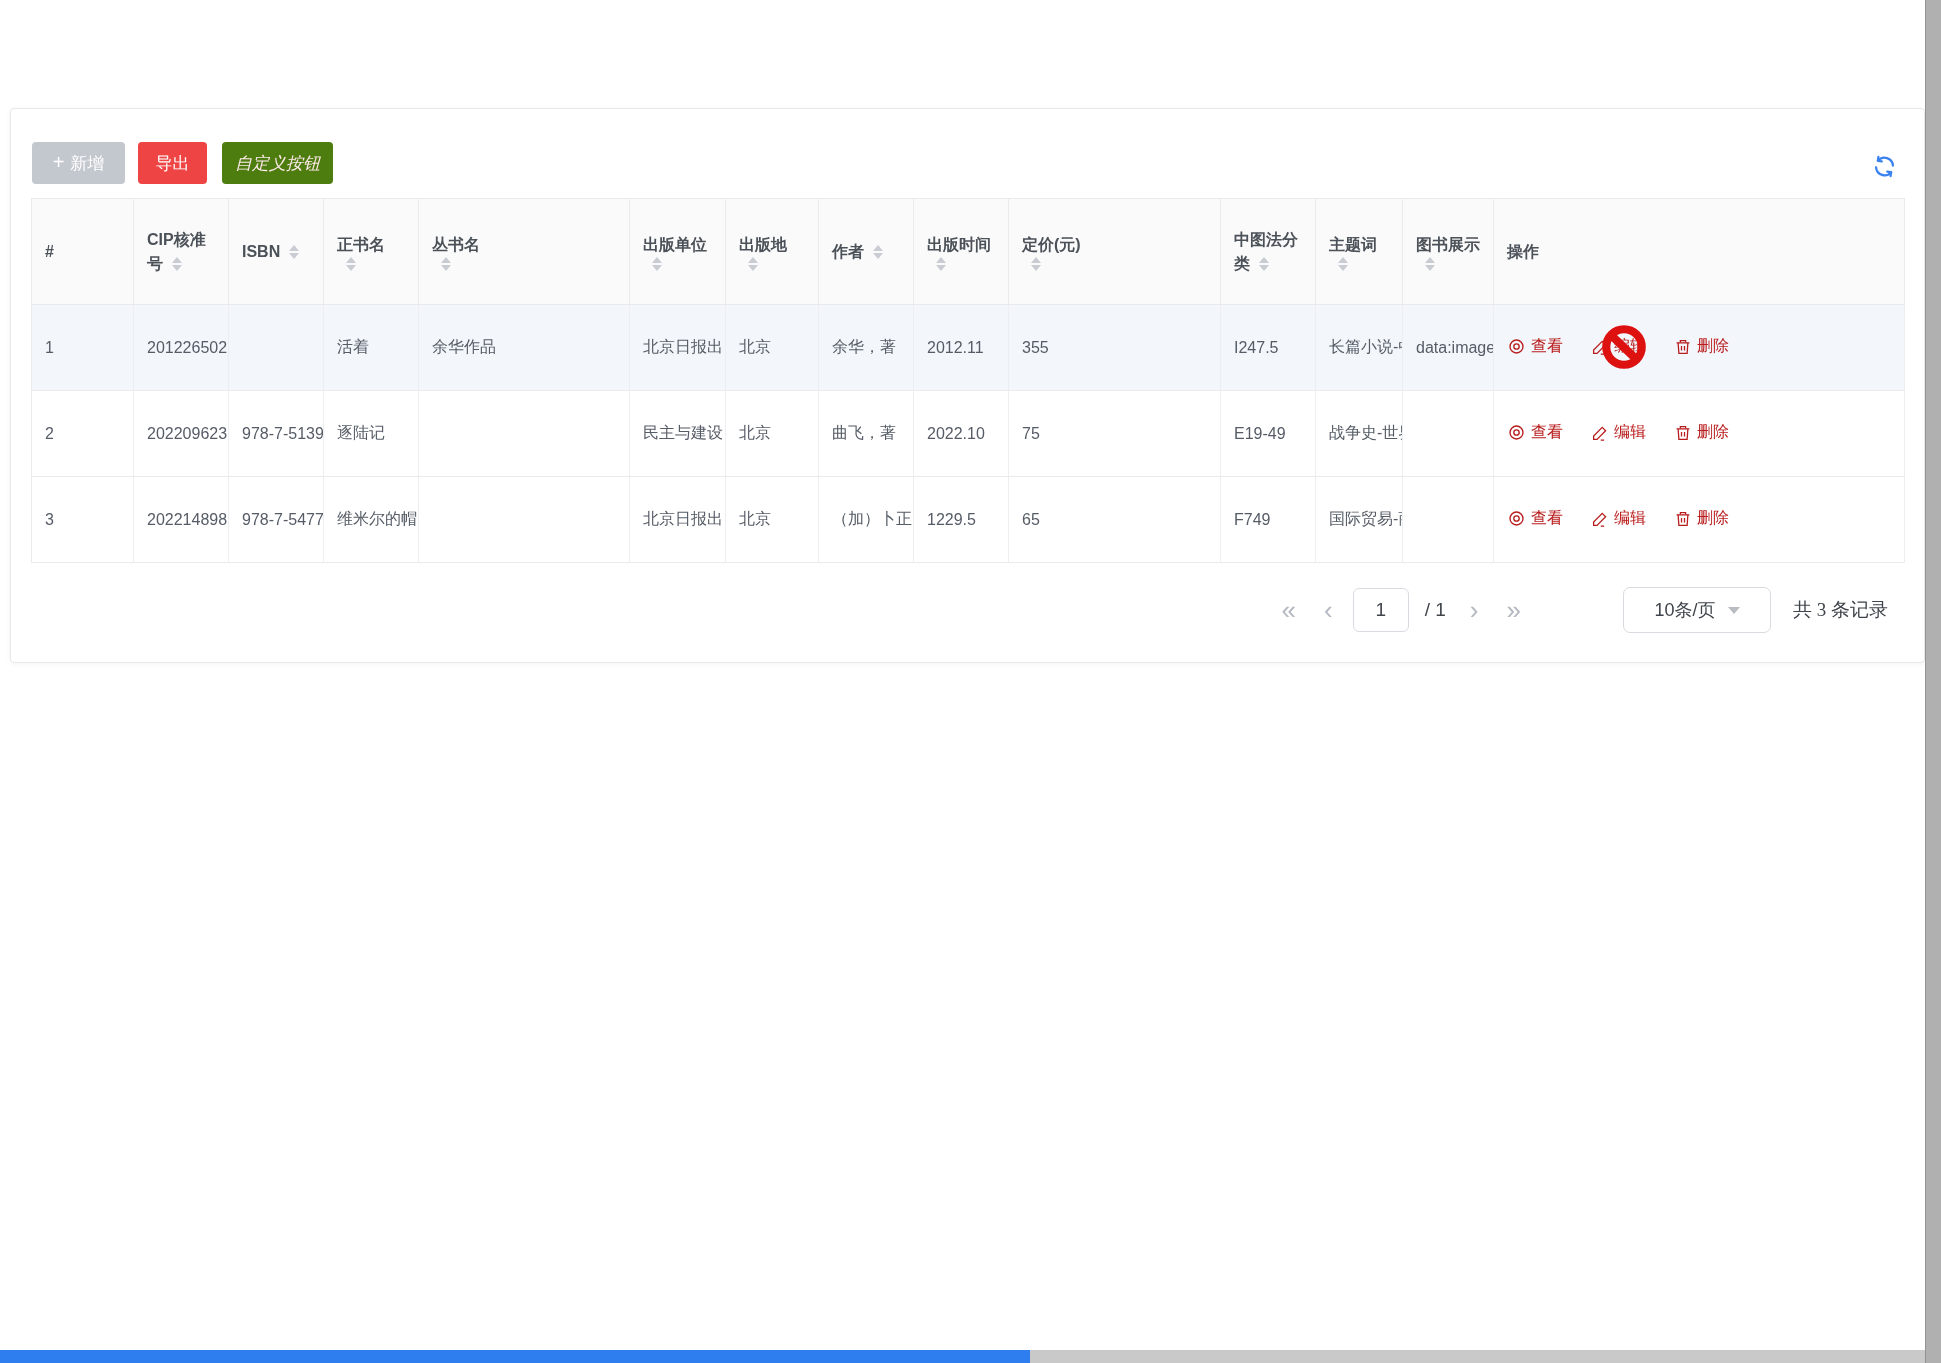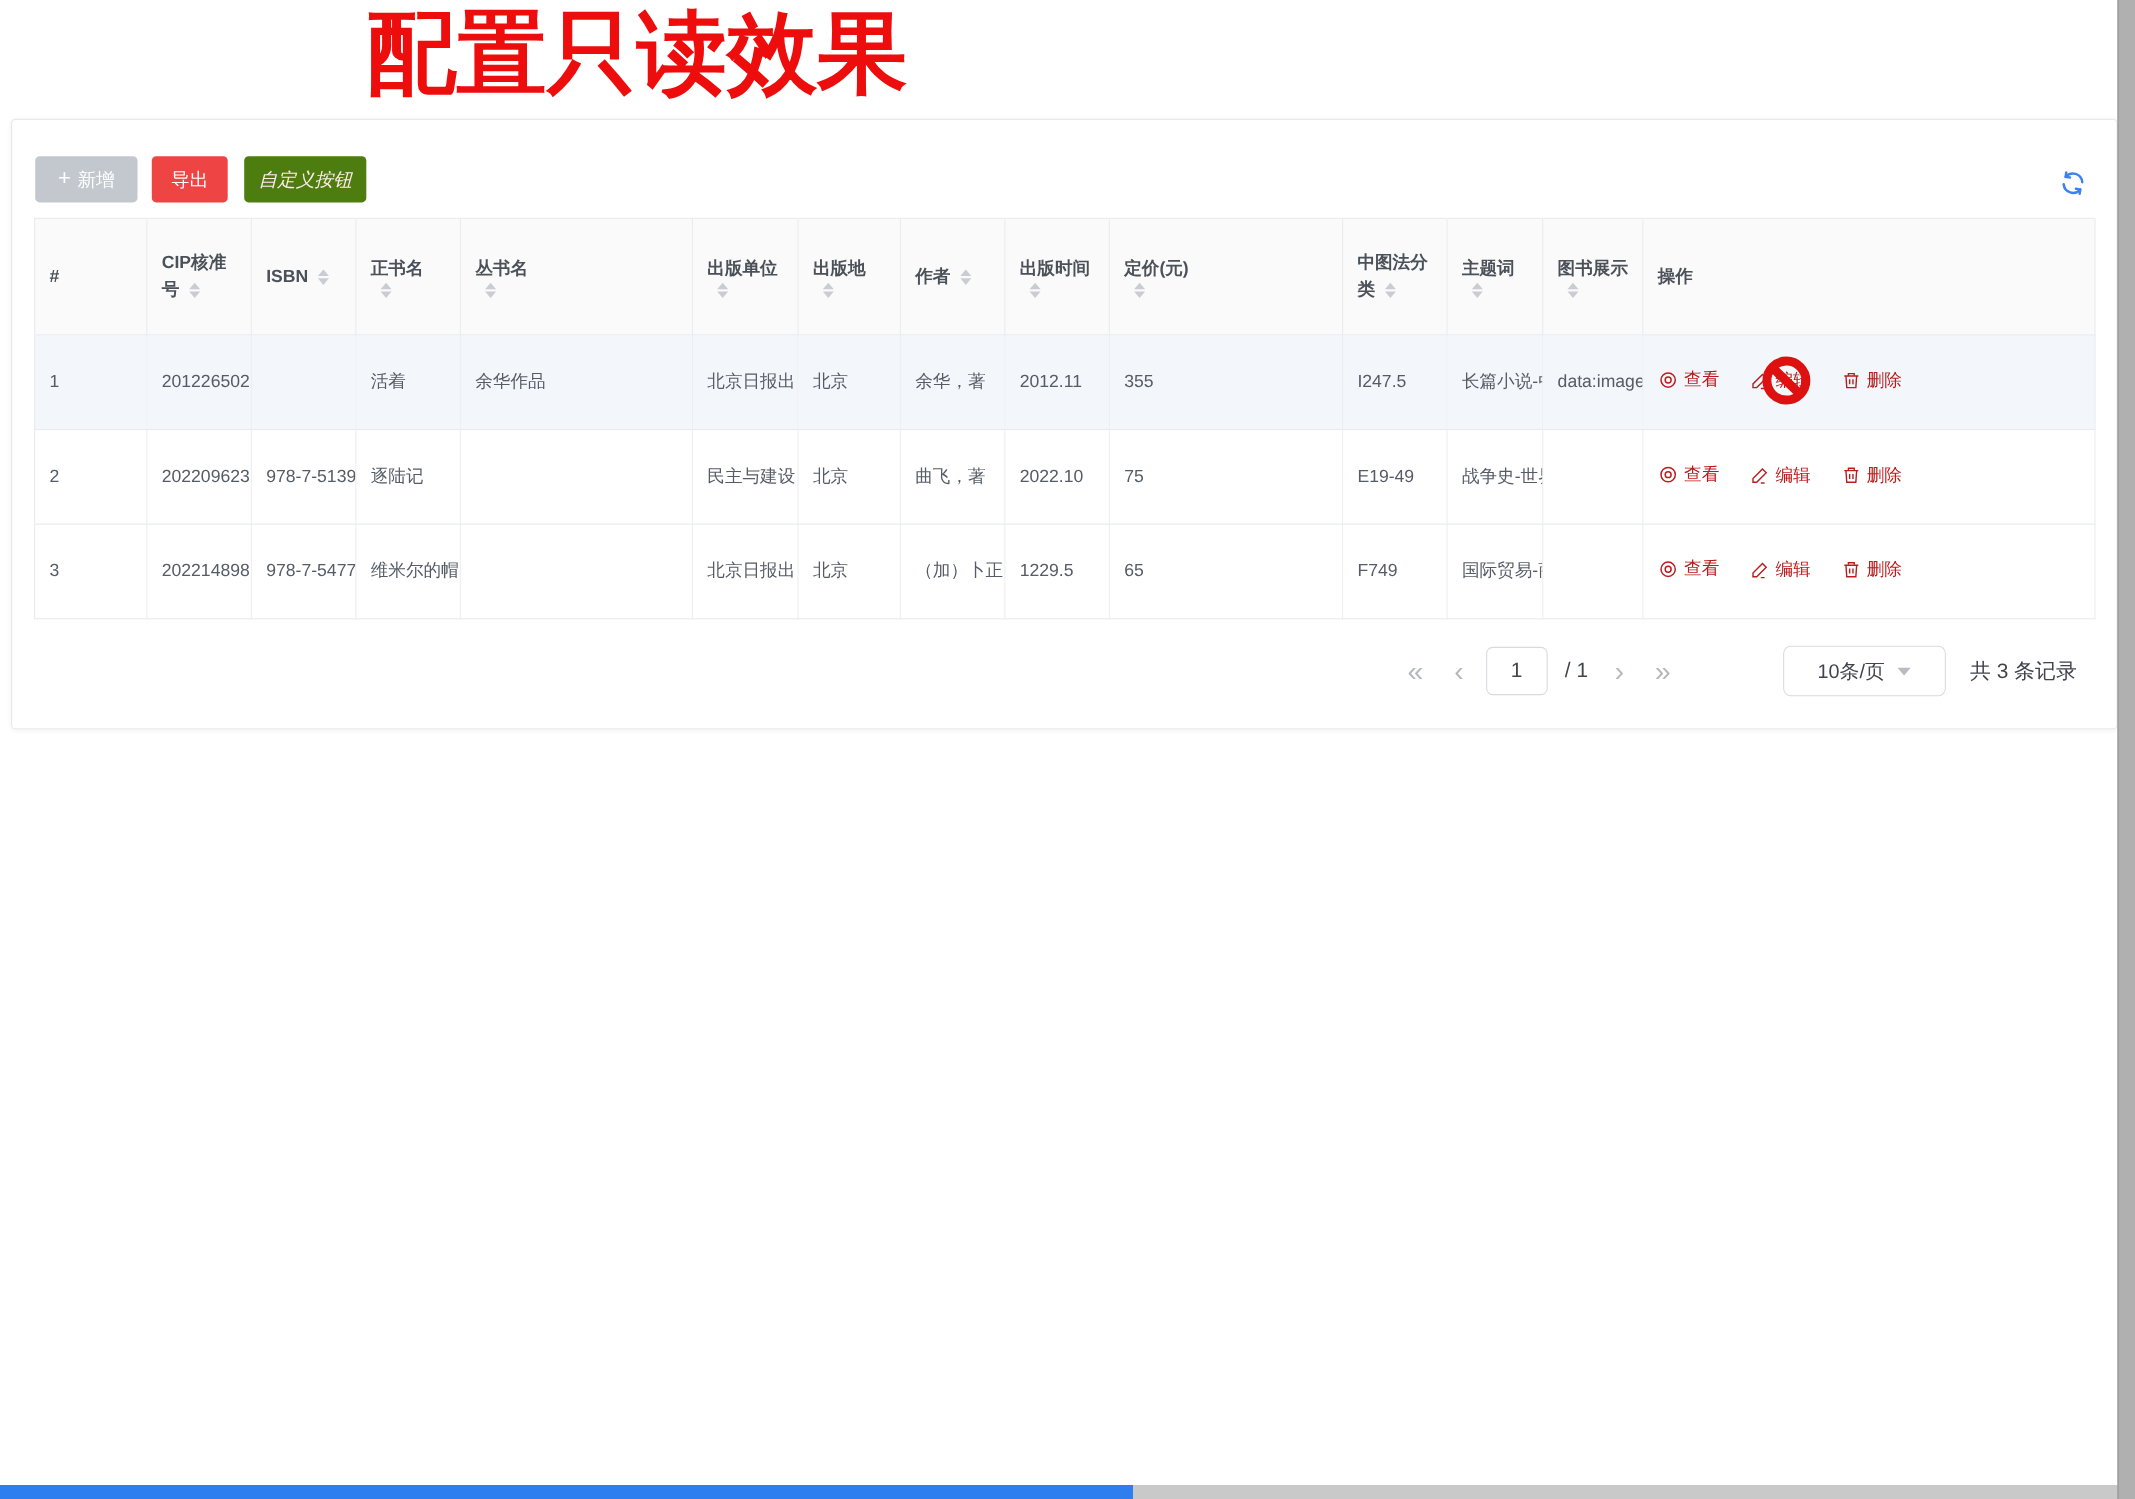--- a/index.html
+++ b/index.html
@@ -56,28 +56,27 @@
   .footer{position:absolute;left:0;right:0;bottom:0;height:104px;display:flex;align-items:center;
     justify-content:flex-end;padding-right:36px;color:#41464d;}
   .pg-arrow{font-size:26px;color:#b4b8c0;margin:0 14px;line-height:1;cursor:pointer;user-select:none;}
   .pg-box{width:54px;height:42px;border:1px solid #d8dbe0;border-radius:6px;background:#fff;display:flex;
     align-items:center;justify-content:center;font-size:19px;color:#41464d;margin:0 6px;cursor:pointer;}
   .pg-of{font-size:19px;margin:0 10px;}
   .pg-select{width:146px;height:44px;border:1px solid #d8dbe0;border-radius:7px;background:#fff;display:flex;
     align-items:center;justify-content:center;gap:12px;font-size:18px;color:#3f444b;margin-left:88px;cursor:pointer;}
   .sel-caret{width:0;height:0;border-left:6px solid transparent;border-right:6px solid transparent;
     border-top:7px solid #b9bcc2;display:inline-block;}
-  .pg-total{font-size:19px;margin-left:22px;color:#3f444b;}
+  .pg-total{font-size:19px;margin-left:22px;color:#3f444b;font-family:Liberation Serif, serif;}
 </style>
 </head>
 <body>
 
 <div class="viewport">
 
-  <div class="annotation">配置只读效果</div>
 
   <div class="card">
 
     <div class="toolbar">
       <button class="btn btn-add">
         <span class="plus">+</span>
         <span>新增</span>
       </button>
       <button class="btn btn-export">导出</button>
       <button class="btn btn-custom">自定义按钮</button>

